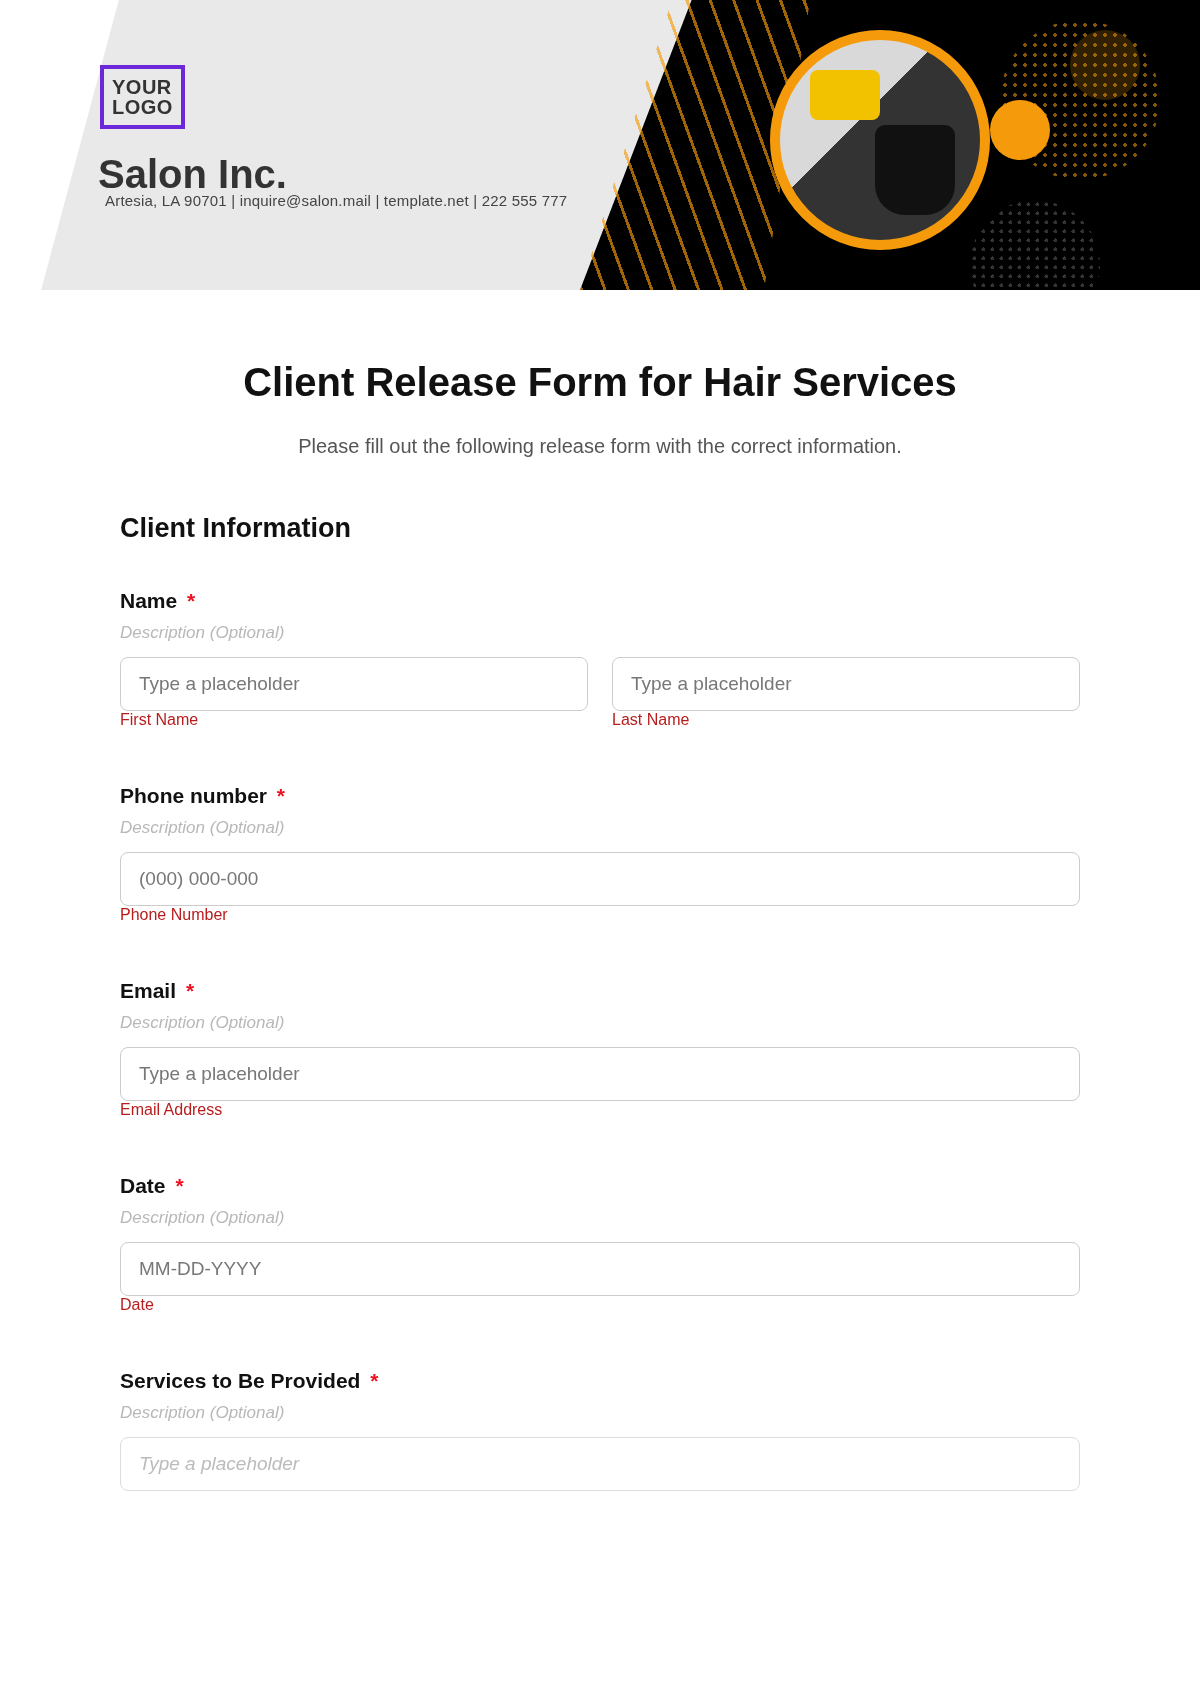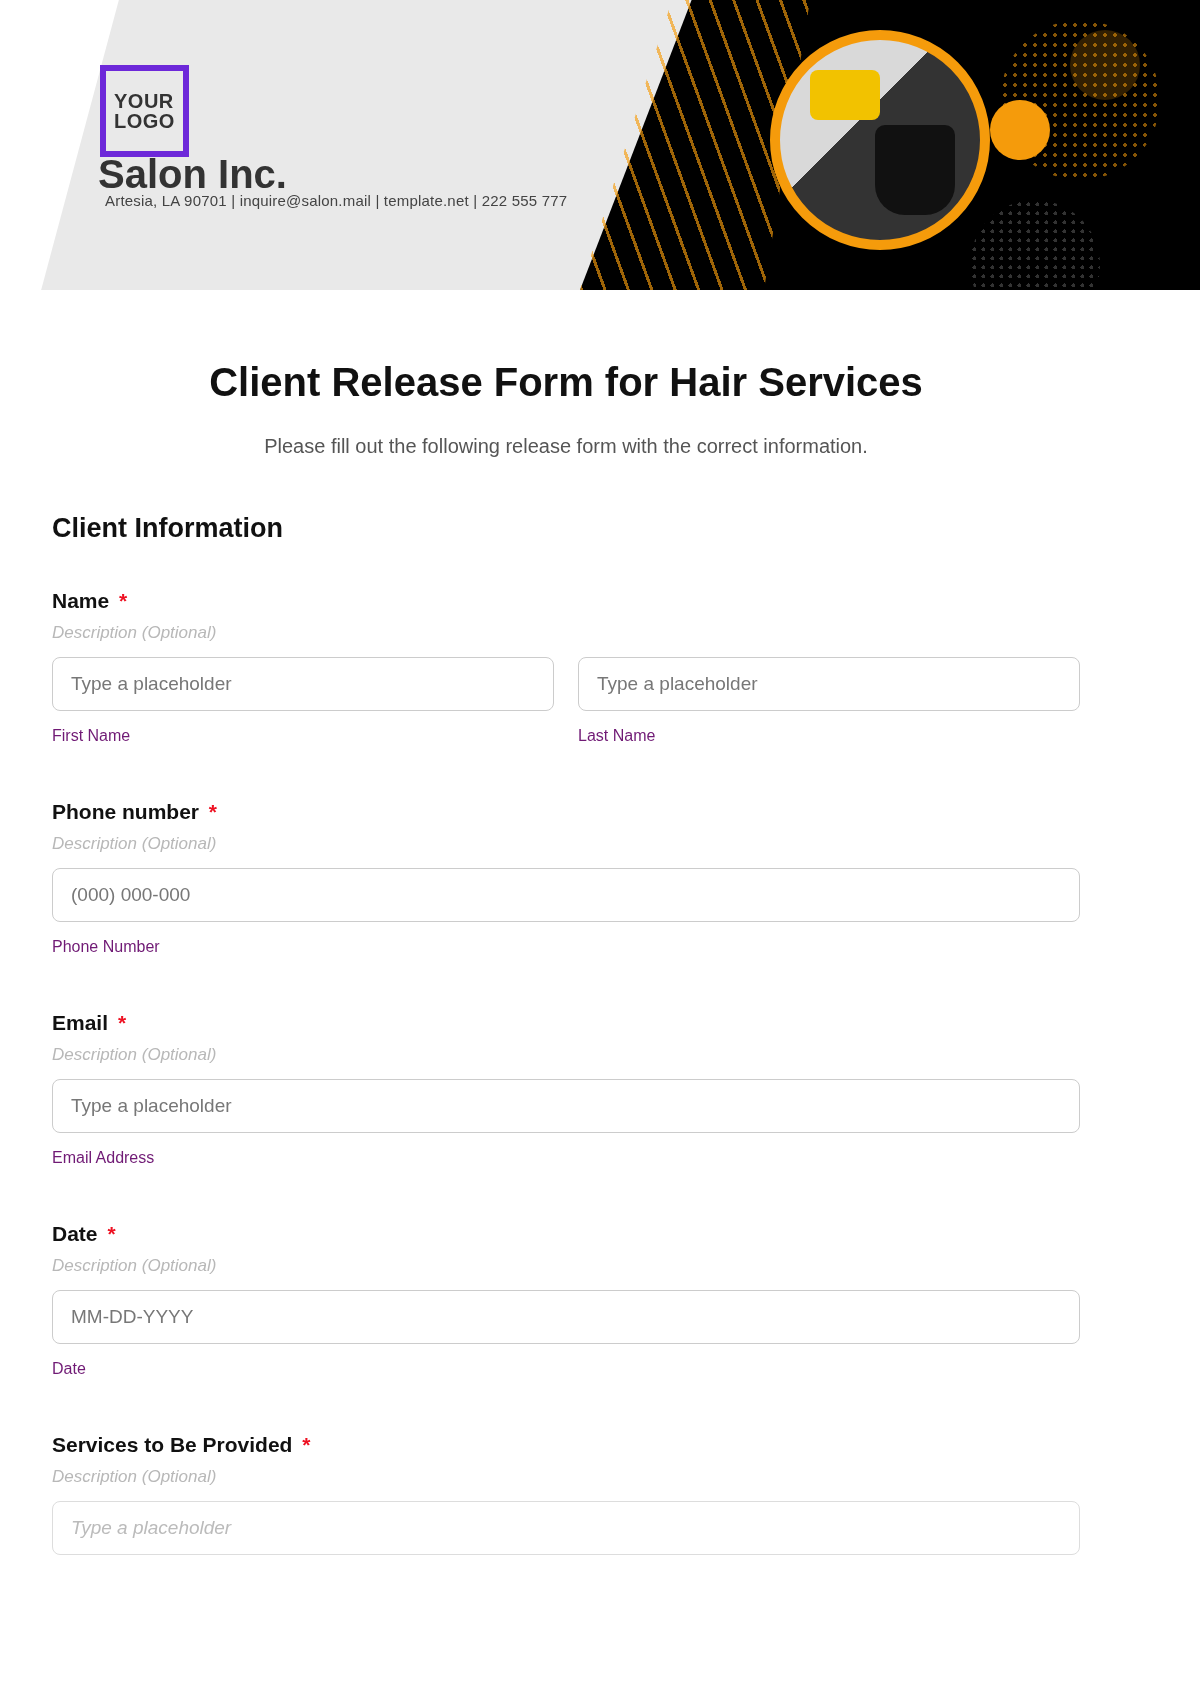--- a/index.html
+++ b/index.html
@@ -29,22 +29,22 @@
     position: absolute;
     left: -40px; top: 0;
     width: 120px; height: 100%;
     background: #fff;
     transform: skewX(-15deg);
   }
 
   .banner .logo-box {
     position: absolute;
     left: 100px; top: 65px;
-    border: 6px solid #6d28d9;
-    padding: 20px 8px;
+    border: 4px solid #6d28d9;
+    padding: 8px 8px;
     font-family: "Arial Black", Arial, sans-serif;
     font-weight: 900;
     font-size: 20px;
     line-height: 1.0;
     color: #333;
     letter-spacing: 0.5px;
   }
   .banner .company {
     position: absolute;
     left: 98px; top: 140px;
@@ -92,21 +92,21 @@
     background-size:9px 9px;opacity:.6;}
   .diag-lines{
     position:absolute;right:390px;top:0;width:230px;height:100%;
     background:repeating-linear-gradient(70deg,#f59b0b 0 3px,transparent 3px 22px);
     opacity:.65;
     clip-path: polygon(40% 0,100% 0,80% 100%,0% 100%);
   }
 
   
   .page {
-    padding: 70px 120px 40px 52px;
+    padding: 70px 120px 40px 120px;
   }
   h1.title {
     text-align: center;
     font-size: 40px;
     font-weight: 700;
     color: #111;
     margin-bottom: 30px;
   }
   .subtitle {
     text-align: center;
@@ -130,22 +130,22 @@
   }
   .field-label .req { color: #e12; margin-left: 4px; font-weight: 700;}
   .field-desc {
     font-size: 17px;
     color: #b8b8b8;
     font-style: italic;
     margin-bottom: 14px;
   }
   .field-sub {
     font-size: 16px;
-    color: #701a75;
-    margin-top: 16px;
+    color: #b91c1c;
+    margin-top: 0;
   }
 
   .row { display: flex; gap: 24px; }
   .col { flex: 1; }
 
   input[type=text] {
     width: 100%;
     height: 54px;
     border: 1px solid #ccc;
     border-radius: 8px;

